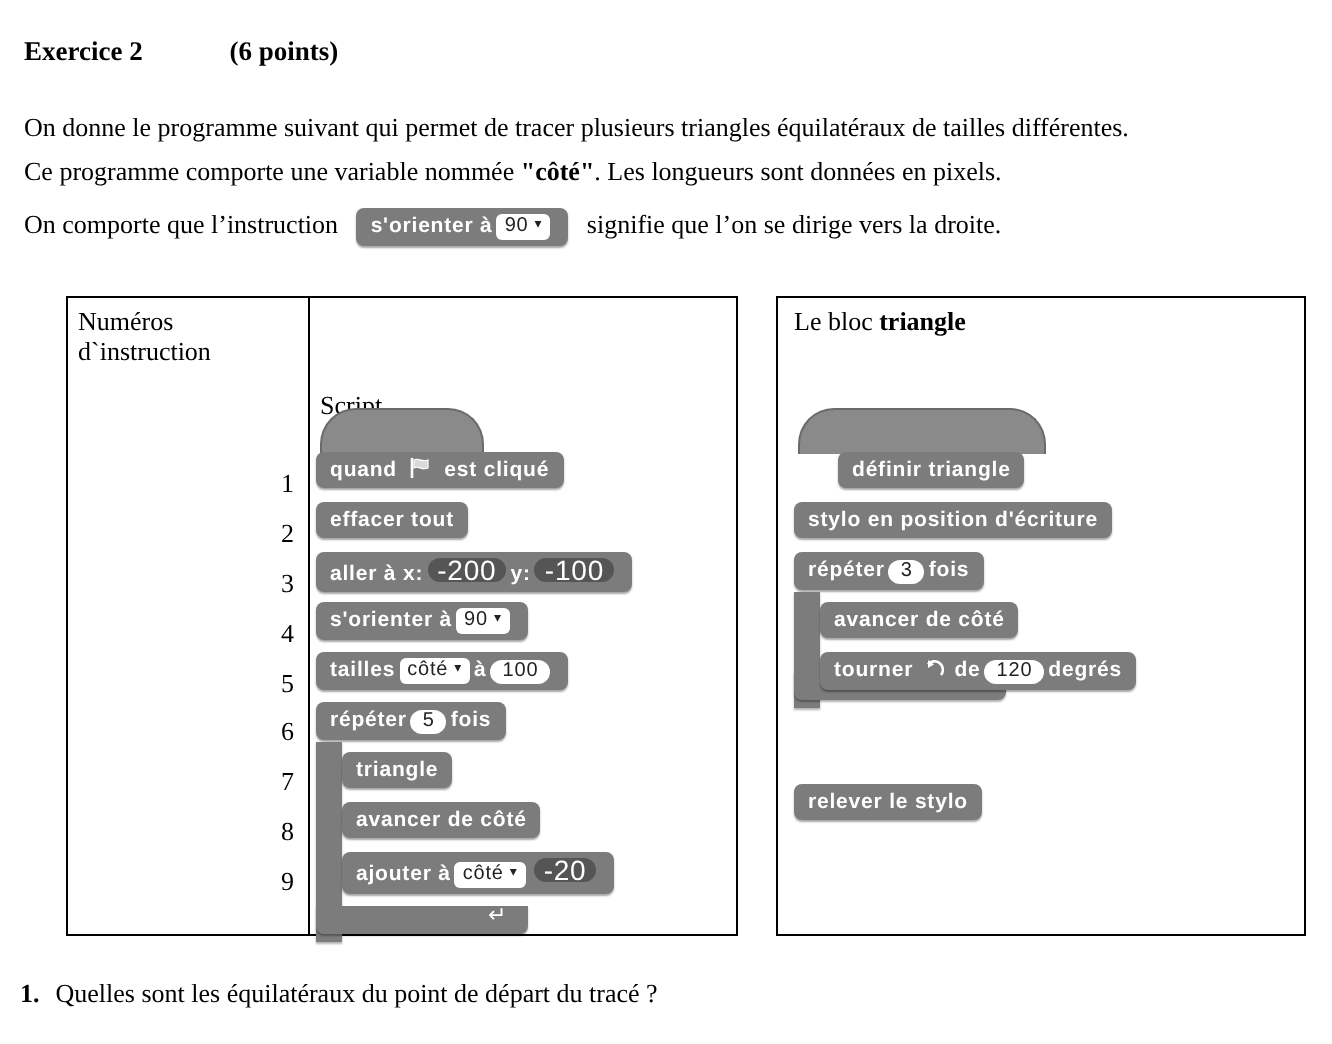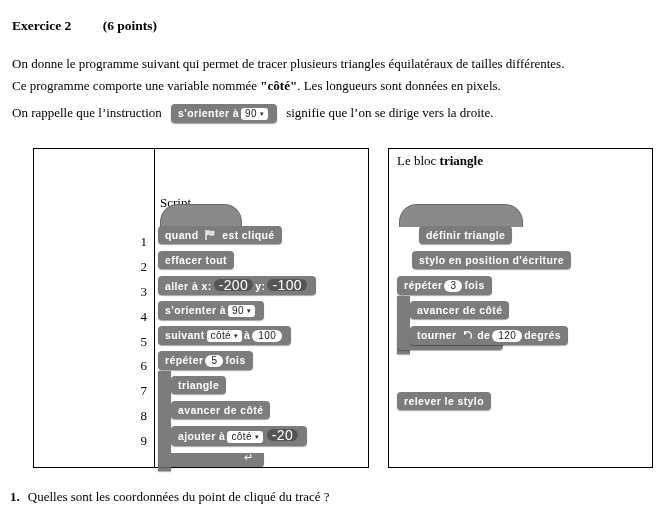--- a/index.html
+++ b/index.html
@@ -23,21 +23,21 @@
   }
   
   .ex-head {
     position: absolute;
     left: 12px;
     top: 18px;
     font-weight: bold;
     font-size: 13.5px;
   }
   .ex-head .pts {
-    margin-left: 28px;
+    margin-left: 40px;
   }
   .para {
     position: absolute;
     left: 12px;
     font-size: 13px;
     line-height: 16px;
   }
   .p1 { top: 56px; width: 640px; }
   .p2 { top: 78px; width: 640px; }
   .p3 { top: 104px; width: 640px; }
@@ -231,32 +231,36 @@
     <span class="pts">(6 points)</span>
   </div>
 
   <div class="para p1">On donne le programme suivant qui permet de tracer plusieurs triangles équilatéraux de tailles différentes.</div>
 
   <div class="para p2">
     <span>Ce programme comporte  une variable nommée </span><b>"côté"</b><span>. Les longueurs sont données en pixels.</span>
   </div>
 
   <div class="para p3">
-    <span>On rappelle que l’instruction</span>
+    <span>On comporte que l’instruction</span>
     <span class="inline-block-holder">
       <span class="sb">
         <span>s'orienter  à</span><span class="drop"><span>90</span><span class="arr">▾</span></span>
       </span>
     </span>
     <span>signifie que l’on se dirige vers la droite.</span>
   </div>
 
   <div class="frame left-frame">
     <div class="col-divider"></div>
 
+    <div class="hdr hdr-num">
+      <div>Numéros</div>
+      <div>d`instruction</div>
+    </div>
     <div class="hdr hdr-script">Script</div>
 
     <div class="numlist">
       <div style="top:85px;">1</div>
       <div style="top:110px;">2</div>
       <div style="top:135px;">3</div>
       <div style="top:160px;">4</div>
       <div style="top:185px;">5</div>
       <div style="top:209px;">6</div>
       <div style="top:234px;">7</div>
@@ -292,21 +296,21 @@
       </div>
 
       <div class="row" style="left:0px; top:97px;">
         <span class="sb">
           <span>s'orienter  à</span><span class="drop"><span>90</span><span class="arr">▾</span></span>
         </span>
       </div>
 
       <div class="row" style="left:0px; top:122px;">
         <span class="sb">
-          <span>suivant</span><span class="drop"><span>côté</span><span class="arr">▾</span></span><span>à</span><span class="whiteround">100</span>
+          <span>tailles</span><span class="drop"><span>côté</span><span class="arr">▾</span></span><span>à</span><span class="whiteround">100</span>
         </span>
       </div>
 
       <div class="row" style="left:0px; top:147px;">
         <span class="sb">
           <span>répéter</span><span class="whiteround">5</span><span>fois</span>
         </span>
       </div>
       <div class="spine" style="left:0px; top:167px; width:13px; height:100px;"></div>
       <div class="arm" style="left:0px; top:249px; width:106px; height:14px;"></div>
@@ -337,21 +341,21 @@
 
       <div class="hat-cap" style="left:2px; top:0px; width:122px; height:22px;"></div>
 
       <div class="row" style="left:0px; top:22px;padding-left:22px;">
         <span class="hat">
           <span>définir</span>
           <span class="whiteround">triangle</span>
         </span>
       </div>
 
-      <div class="row" style="left:15px; top:47px;">
+      <div class="row" style="left:0px; top:47px;">
         <span class="sb">stylo  en  position  d'écriture</span>
       </div>
 
       <div class="row" style="left:0px; top:72px;">
         <span class="sb">
           <span>répéter</span><span class="whiteround">3</span><span>fois</span>
         </span>
       </div>
       <div class="spine" style="left:0px; top:92px; width:13px; height:58px;"></div>
       <div class="arm" style="left:0px; top:132px; width:106px; height:14px;"></div>
@@ -374,16 +378,16 @@
         </span>
       </div>
 
       <div class="row" style="left:0px; top:152px;margin-top:36px;">
         <span class="sb">relever  le  stylo</span>
       </div>
     </div>
   </div>
 
   <div class="footer-q">
-    <span class="qn">1.</span><span>Quelles sont les coordonnées du point de cliqué du tracé ?</span>
+    <span class="qn">1.</span><span>Quelles sont les équilatéraux du point de départ du tracé ?</span>
   </div>
 
 </div>
 
 </body></html>

